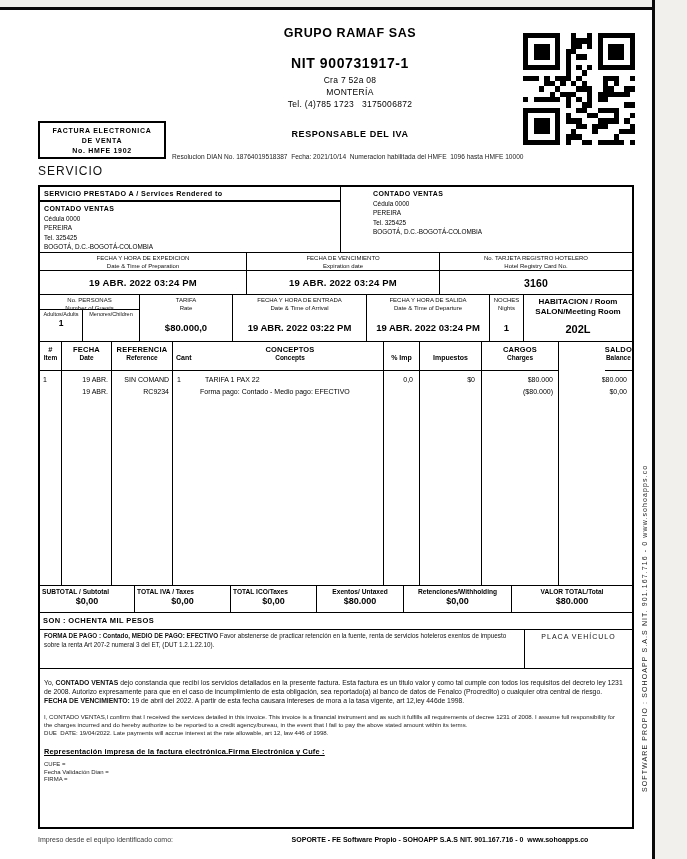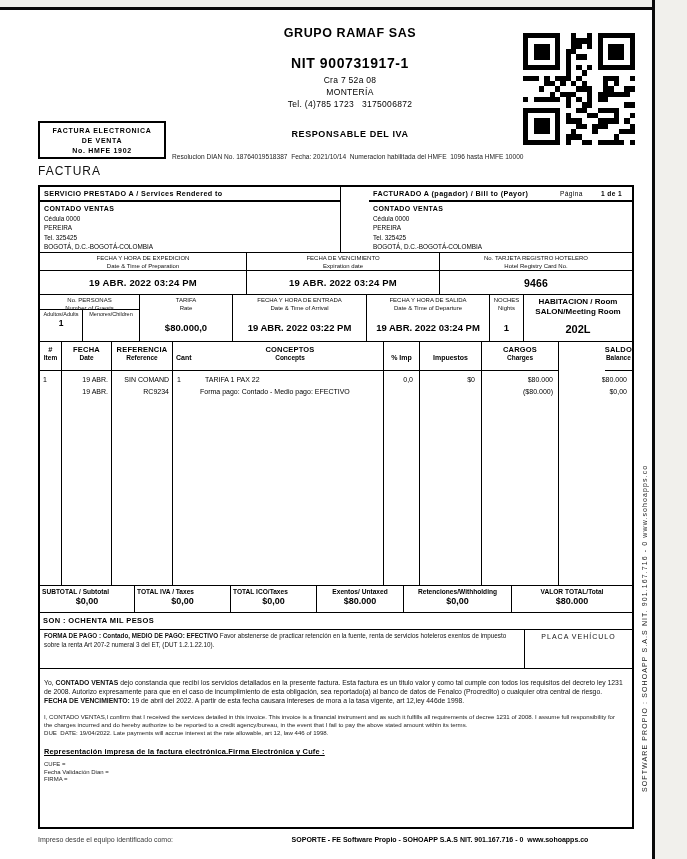--- a/index.html
+++ b/index.html
@@ -365,43 +365,36 @@
     </svg>
 
   <div class="abs fe-box">
     <div>FACTURA ELECTRONICA</div>
     <div>DE VENTA</div>
     <div>No. HMFE 1902</div>
   </div>
 
   <div class="abs resp-iva">RESPONSABLE DEL IVA</div>
   <div class="abs resol pre">Resolucion DIAN No. 18764019518387  Fecha: 2021/10/14  Numeracion habilitada del HMFE  1096 hasta HMFE 10000</div>
-  <div class="abs original">FACTURA</div>
+  <div class="abs original">SERVICIO</div>
 
   <div class="abs frame">
 
     <div class="row r-parties">
       <div class="party party-l">
         <div class="phead">SERVICIO PRESTADO A / Services Rendered to</div>
         <div class="pbody">
           <div class="pname">CONTADO VENTAS</div>
           <div>Cédula 0000</div>
           <div>PEREIRA</div>
           <div>Tel. 325425</div>
           <div>BOGOTÁ, D.C.-BOGOTÁ-COLOMBIA</div>
         </div>
       </div>
       <div class="party party-r">
-        <div class="phead">
-          <span>FACTURADO A (pagador) / Bill to (Payor)</span>
-          <span class="pageinfo">
-            <span>Página</span>
-            <span class="b">1 de 1</span>
-          </span>
-        </div>
         <div class="pbody">
           <div class="pname">CONTADO VENTAS</div>
           <div>Cédula 0000</div>
           <div>PEREIRA</div>
           <div>Tel. 325425</div>
           <div>BOGOTÁ, D.C.-BOGOTÁ-COLOMBIA</div>
         </div>
       </div>
     </div>
 
@@ -418,21 +411,21 @@
           <div>FECHA DE VENCIMIENTO</div>
           <div>Expiration date</div>
         </div>
         <div class="dval">19 ABR. 2022 03:24 PM</div>
       </div>
       <div class="dcell dc3">
         <div class="dhead">
           <div>No. TARJETA REGISTRO HOTELERO</div>
           <div>Hotel Registry Card No.</div>
         </div>
-        <div class="dval big">9466</div>
+        <div class="dval big">3160</div>
       </div>
     </div>
 
     <div class="row r-stay">
       <div class="scell sc-personas">
         <div class="shead shead-pers">
           <div>No. PERSONAS</div>
           <div>Number of Guests</div>
         </div>
         <div class="subrow">

